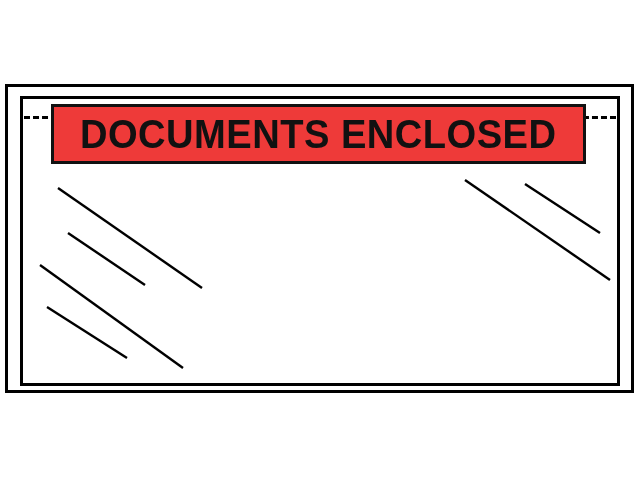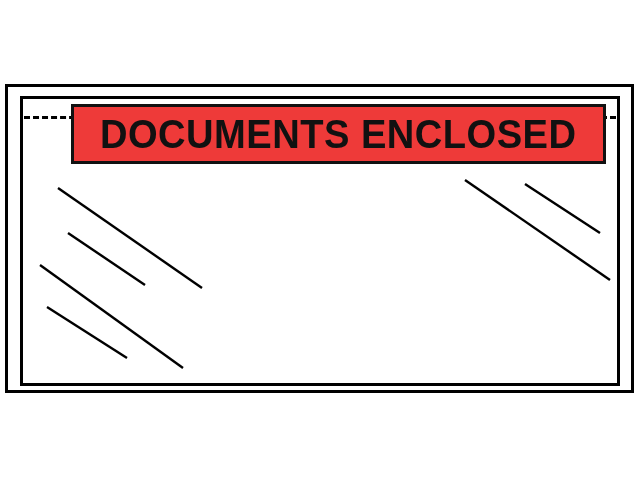--- a/index.html
+++ b/index.html
@@ -62,21 +62,20 @@
     top: 104px;
     width: 535px;
     height: 60px;
     box-sizing: border-box;
     border: 3px solid #fca5a5;
     background: #ee3a39;
     display: flex;
     align-items: center;
     justify-content: center;
     overflow: hidden;
-    margin-left: 20px;
   }
   .banner-label {
     color: #111111;
     font-family: "Liberation Sans", sans-serif;
     font-weight: 700;
     font-size: 41px;
     line-height: 1;
     letter-spacing: 0.5px;
     transform: scaleX(0.93);
     transform-origin: center center;

